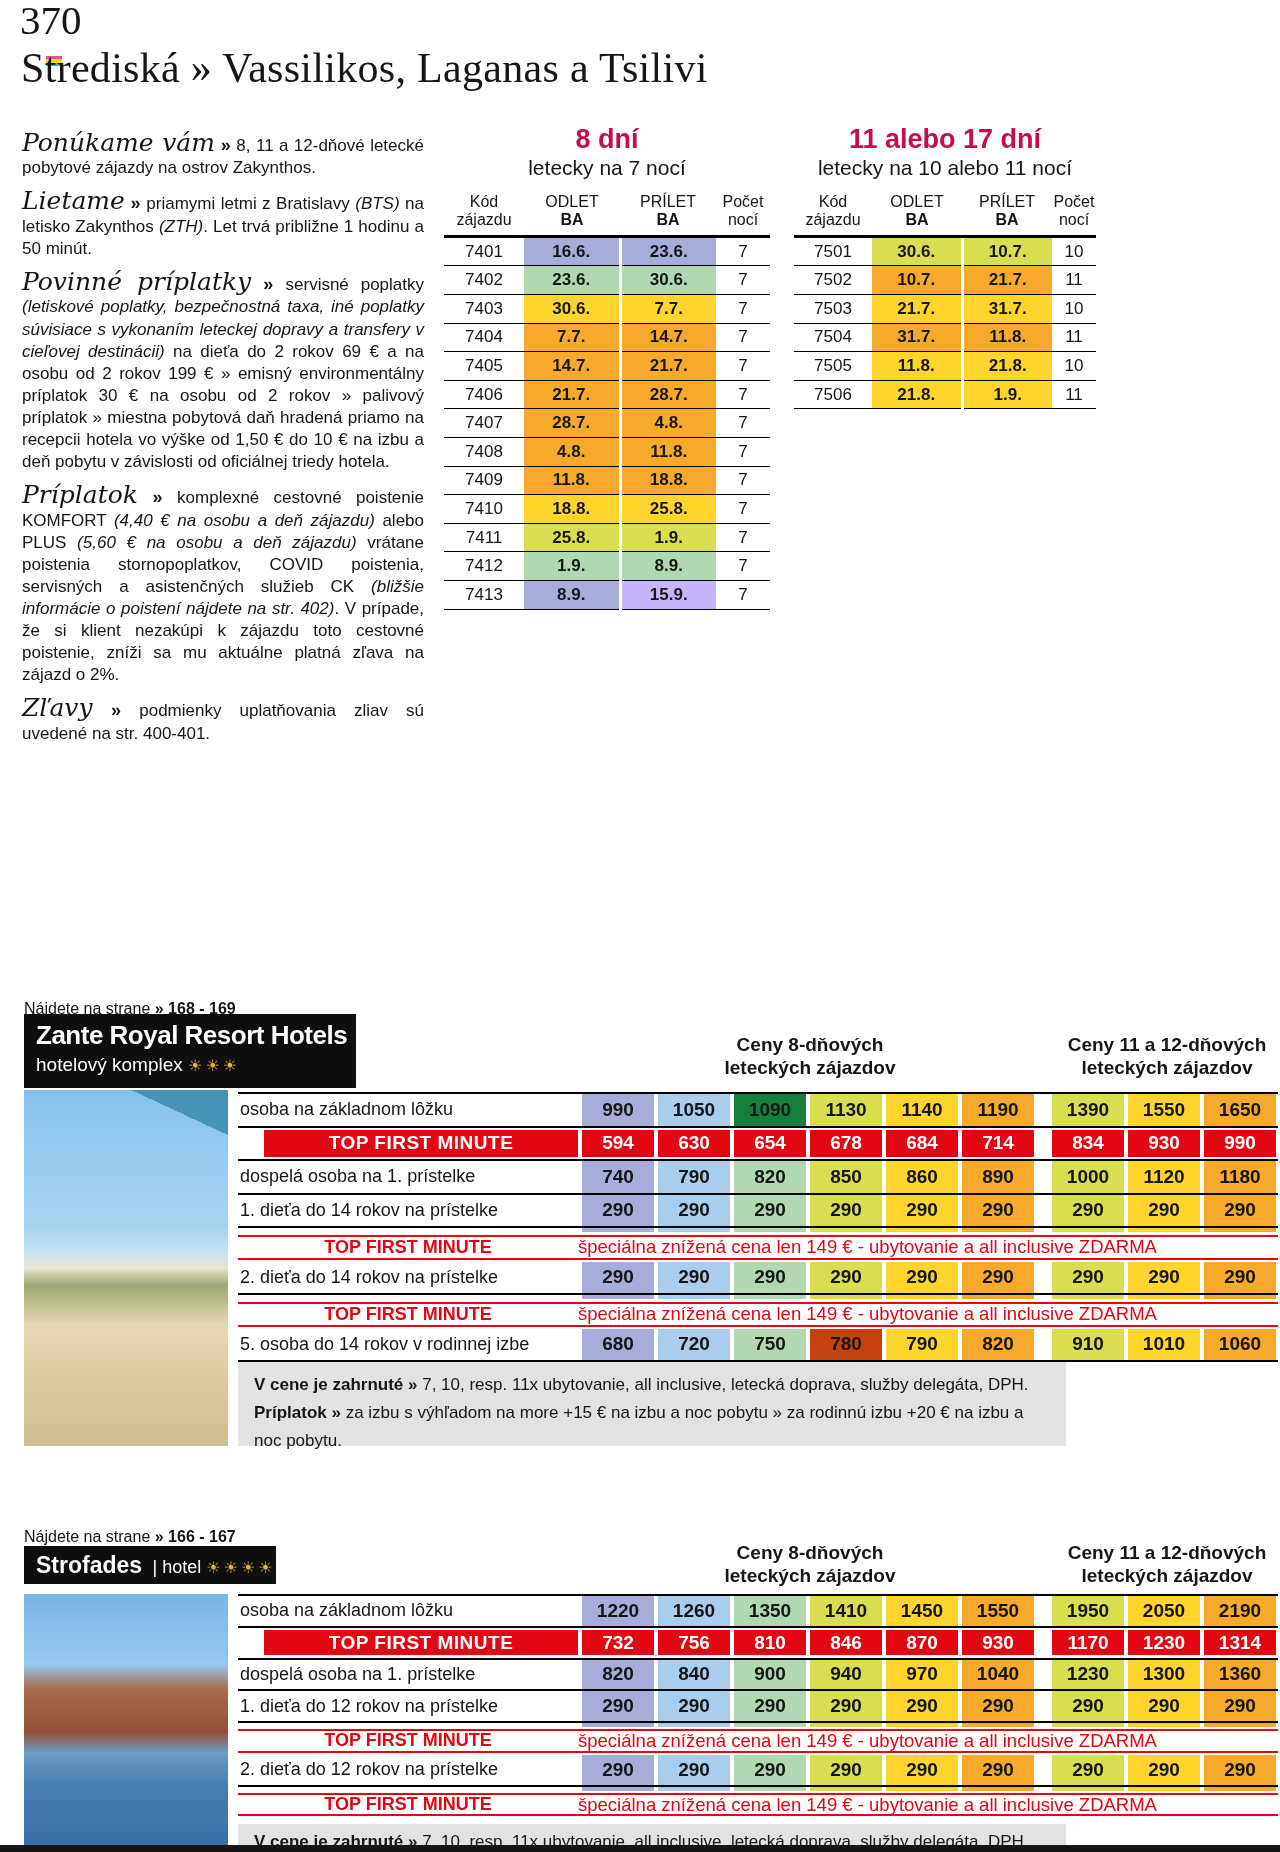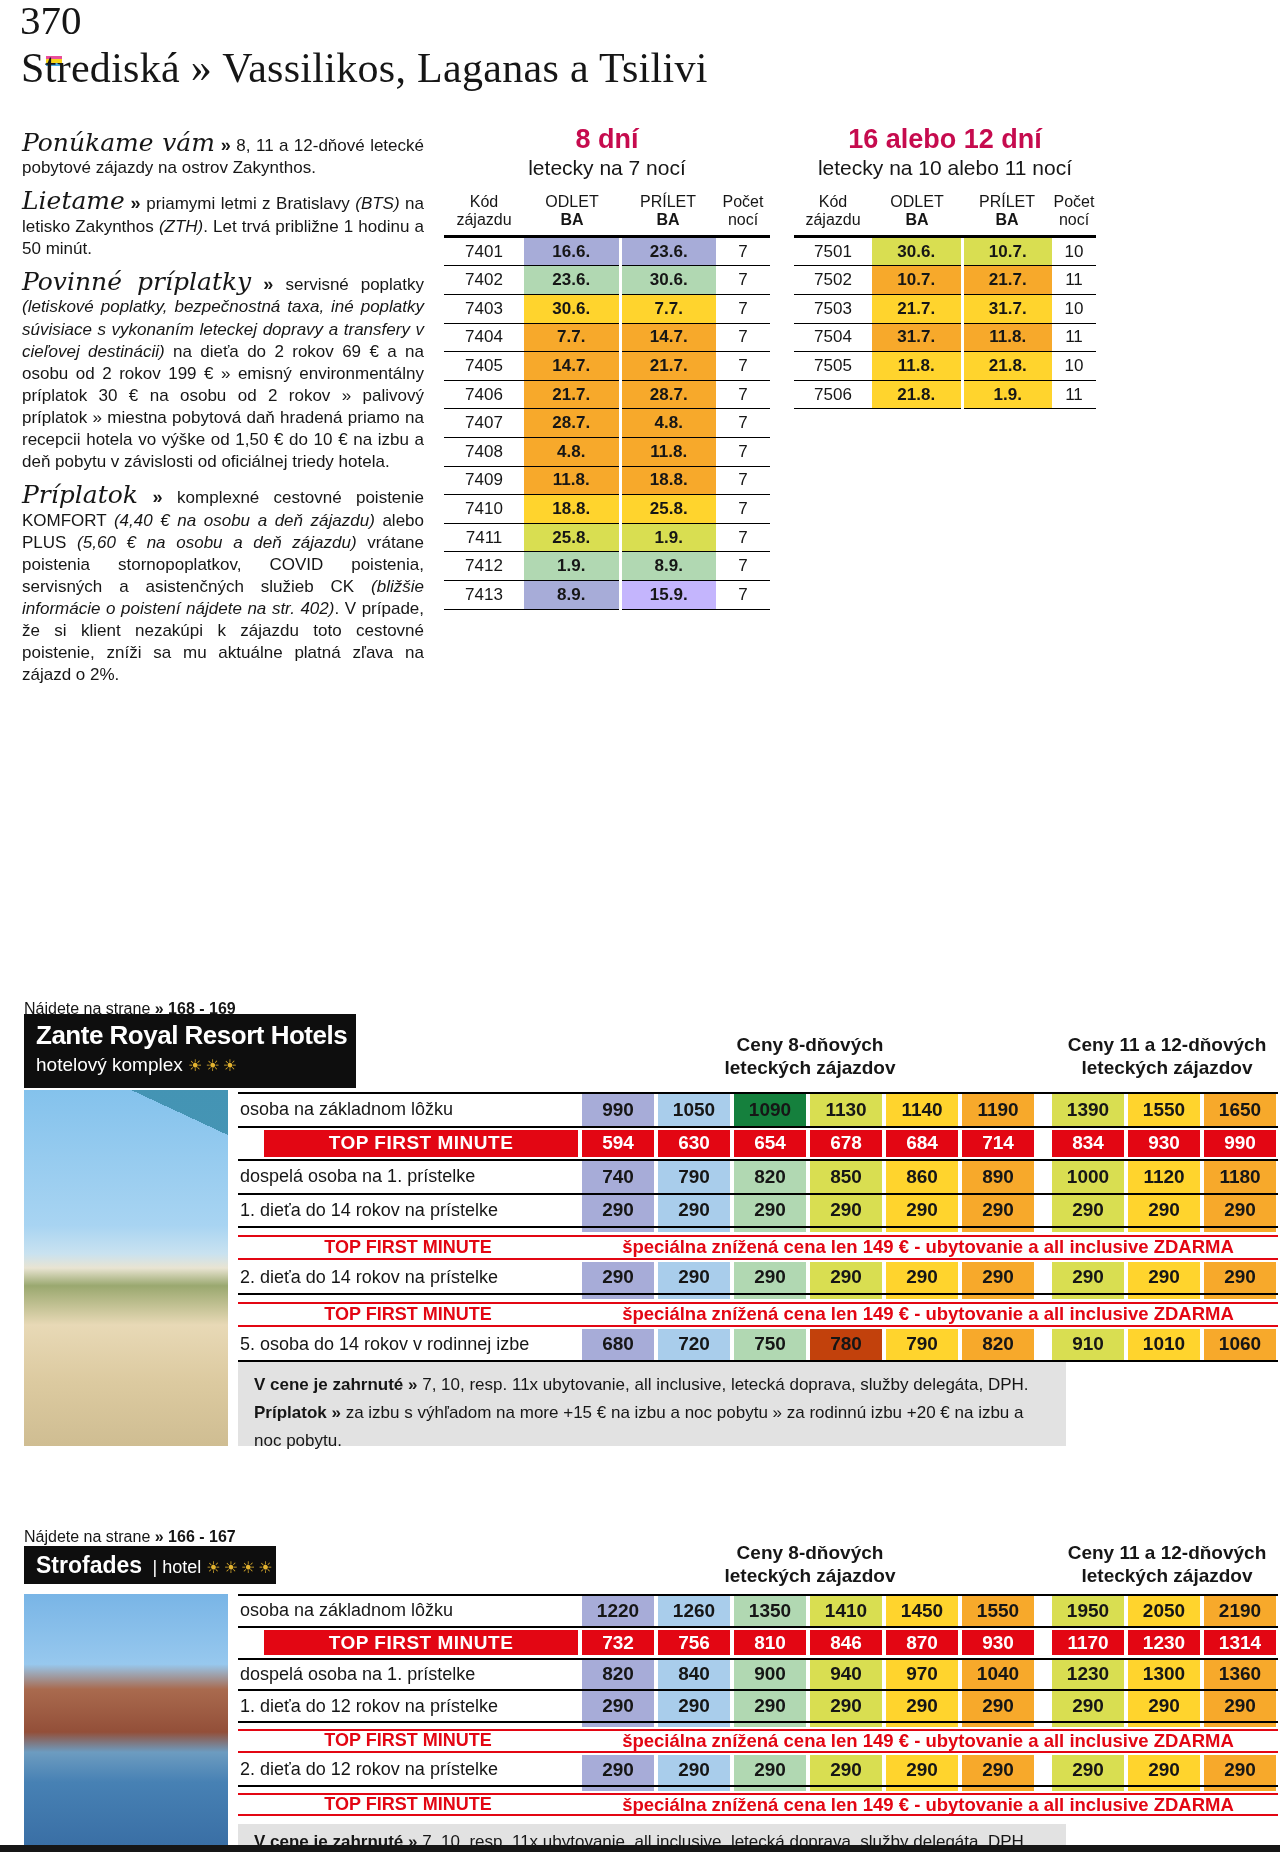--- a/index.html
+++ b/index.html
@@ -81,21 +81,21 @@
   .topfm .pcell { color:#fff; }
   .hrow-special { box-sizing:border-box; height:33.5px; background:#fff; }
   .hr1 .hrow-special { height:31.8px; }
   .sp-strip { display:flex; height:4px; }
   .strip-label { width:340px; }
   .strip-cell { width:72px; margin-left:4px; }
   .strip-cell.gap { margin-left:18px; }
   .sp-body { display:flex; align-items:center; margin-top:2.5px; height:21px; border-top:2px solid; border-bottom:2px solid; }
   .hr1 .sp-body { height:19.5px; margin-top:2px; }
   .sp-label { width:340px; text-align:center; font-weight:bold; font-size:18px; }
-  .sp-text { flex:1; text-align:center; font-weight:bold; font-size:18.5px; }
+  .sp-text { flex:1; font-weight:normal; font-size:18.5px; }
 
   .hfoot { position:absolute; left:238px; width:828px; box-sizing:border-box; padding:9px 16px; font-size:17px; line-height:1.65; }
   .hf0 { top:1362px; height:84px; }
   .hf1 { top:1824px; height:28px; padding-top:4px; }
   .hfoot b { font-weight:bold; }
   .bold-sep { font-weight:bold; }
 
   .bottom-strip { position:absolute; left:0; top:1845px; width:1280px; height:7px; background:#161616; }
 </style>
 </head>
@@ -107,20 +107,21 @@
     <i></i>
     <i></i>
   </div>
 <h1 class="title">Strediská » Vassilikos, Laganas a Tsilivi</h1>
 
 <div class="intro">
     <p class="intro-p"><span class="seg-lead">Ponúkame vám</span><span class="seg-sep"> » </span><span class="seg-n">8, 11 a 12-dňové letecké pobytové zájazdy na ostrov Zakynthos.</span></p>
     <p class="intro-p"><span class="seg-lead">Lietame</span><span class="seg-sep"> » </span><span class="seg-n">priamymi letmi z Bratislavy </span><span class="seg-i">(BTS)</span><span class="seg-n"> na letisko Zakynthos </span><span class="seg-i">(ZTH)</span><span class="seg-n">. Let trvá približne 1 hodinu a 50 minút.</span></p>
     <p class="intro-p"><span class="seg-lead">Povinné príplatky</span><span class="seg-sep"> » </span><span class="seg-n">servisné poplatky </span><span class="seg-i">(letiskové poplatky, bezpečnostná taxa, iné poplatky súvisiace s vykonaním leteckej dopravy a transfery v cieľovej destinácii)</span><span class="seg-n"> na dieťa do 2 rokov 69 € a na osobu od 2 rokov 199 € » emisný environmentálny príplatok 30 € na osobu od 2 rokov » palivový príplatok » miestna pobytová daň hradená priamo na recepcii hotela vo výške od 1,50 € do 10 € na izbu a deň pobytu v závislosti od oficiálnej triedy hotela.</span></p>
     <p class="intro-p"><span class="seg-lead">Príplatok</span><span class="seg-sep"> » </span><span class="seg-n">komplexné cestovné poistenie KOMFORT </span><span class="seg-i">(4,40 € na osobu a deň zájazdu)</span><span class="seg-n"> alebo PLUS </span><span class="seg-i">(5,60 € na osobu a deň zájazdu)</span><span class="seg-n"> vrátane poistenia stornopoplatkov, COVID poistenia, servisných a asistenčných služieb CK </span><span class="seg-i">(bližšie informácie o poistení nájdete na str. 402)</span><span class="seg-n">. V prípade, že si klient nezakúpi k zájazdu toto cestovné poistenie, zníži sa mu aktuálne platná zľava na zájazd o 2%.</span></p>
+    <p class="intro-p"><span class="seg-lead">Zľavy</span><span class="seg-sep"> » </span><span class="seg-n">podmienky uplatňovania zliav sú uvedené na str. 400-401.</span></p>
   </div>
 
 <section class="ftable ft0">
   <div class="ft-title accent" style="color: rgb(198, 11, 78);">8 dní</div>
   <div class="ft-sub">letecky na 7 nocí</div>
   <table class="ft-grid">
     <colgroup>
         <col>
         <col>
         <col>
@@ -223,21 +224,21 @@
           <td>7413</td>
           <td class="d dep" style="background: rgb(167, 172, 216);">8.9.</td>
           <td class="d arr" style="background: #c4b5fd;">15.9.</td>
           <td>7</td>
         </tr>
       </tbody>
   </table>
 </section>
 
 <section class="ftable ft1">
-  <div class="ft-title accent" style="color: rgb(198, 11, 78);">16 alebo 12 dní</div>
+  <div class="ft-title accent" style="color: rgb(198, 11, 78);">11 alebo 17 dní</div>
   <div class="ft-sub">letecky na 10 alebo 11 nocí</div>
   <table class="ft-grid">
     <colgroup>
         <col>
         <col>
         <col>
         <col>
       </colgroup>
     <thead>
         <tr>

